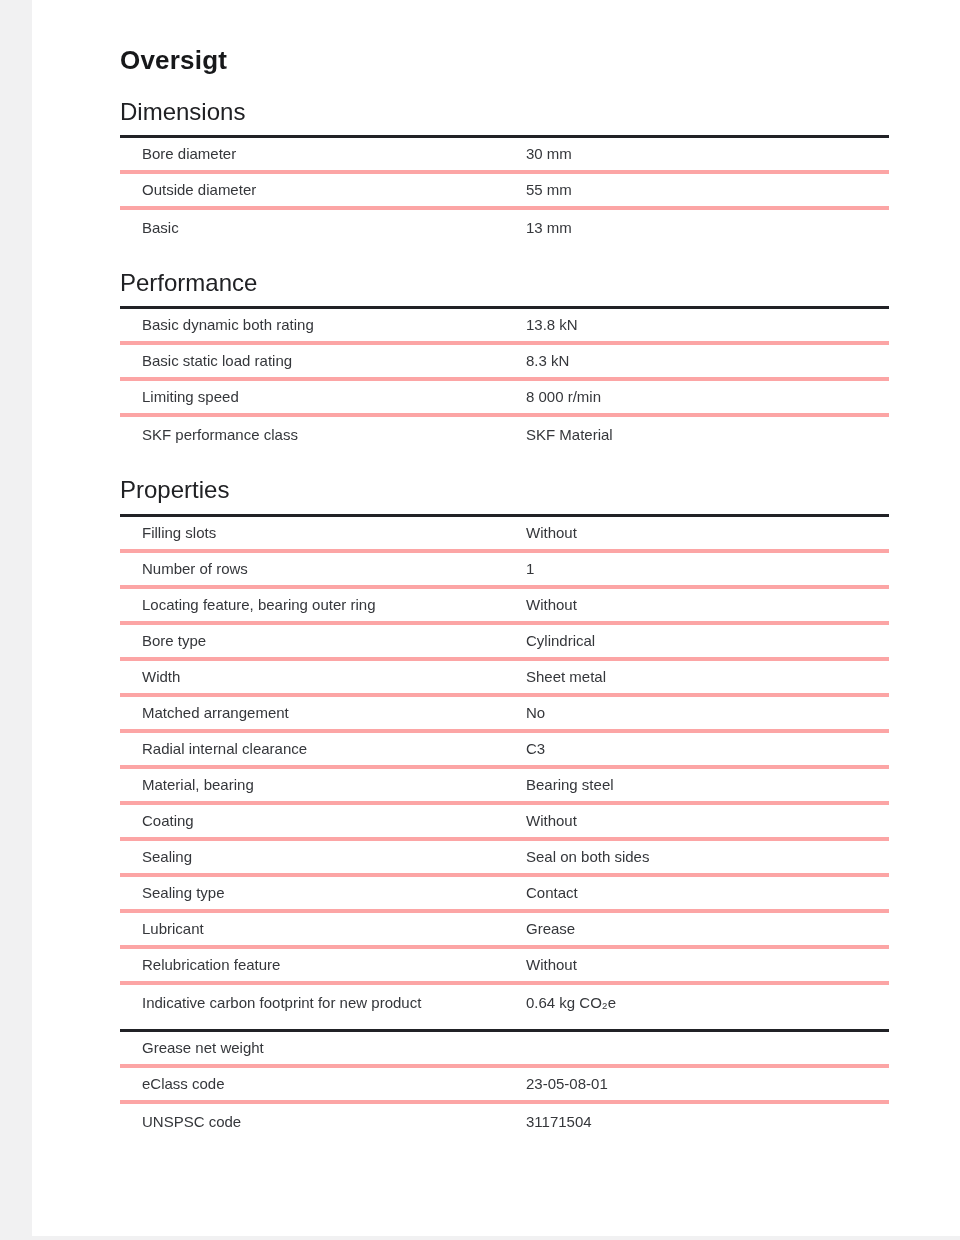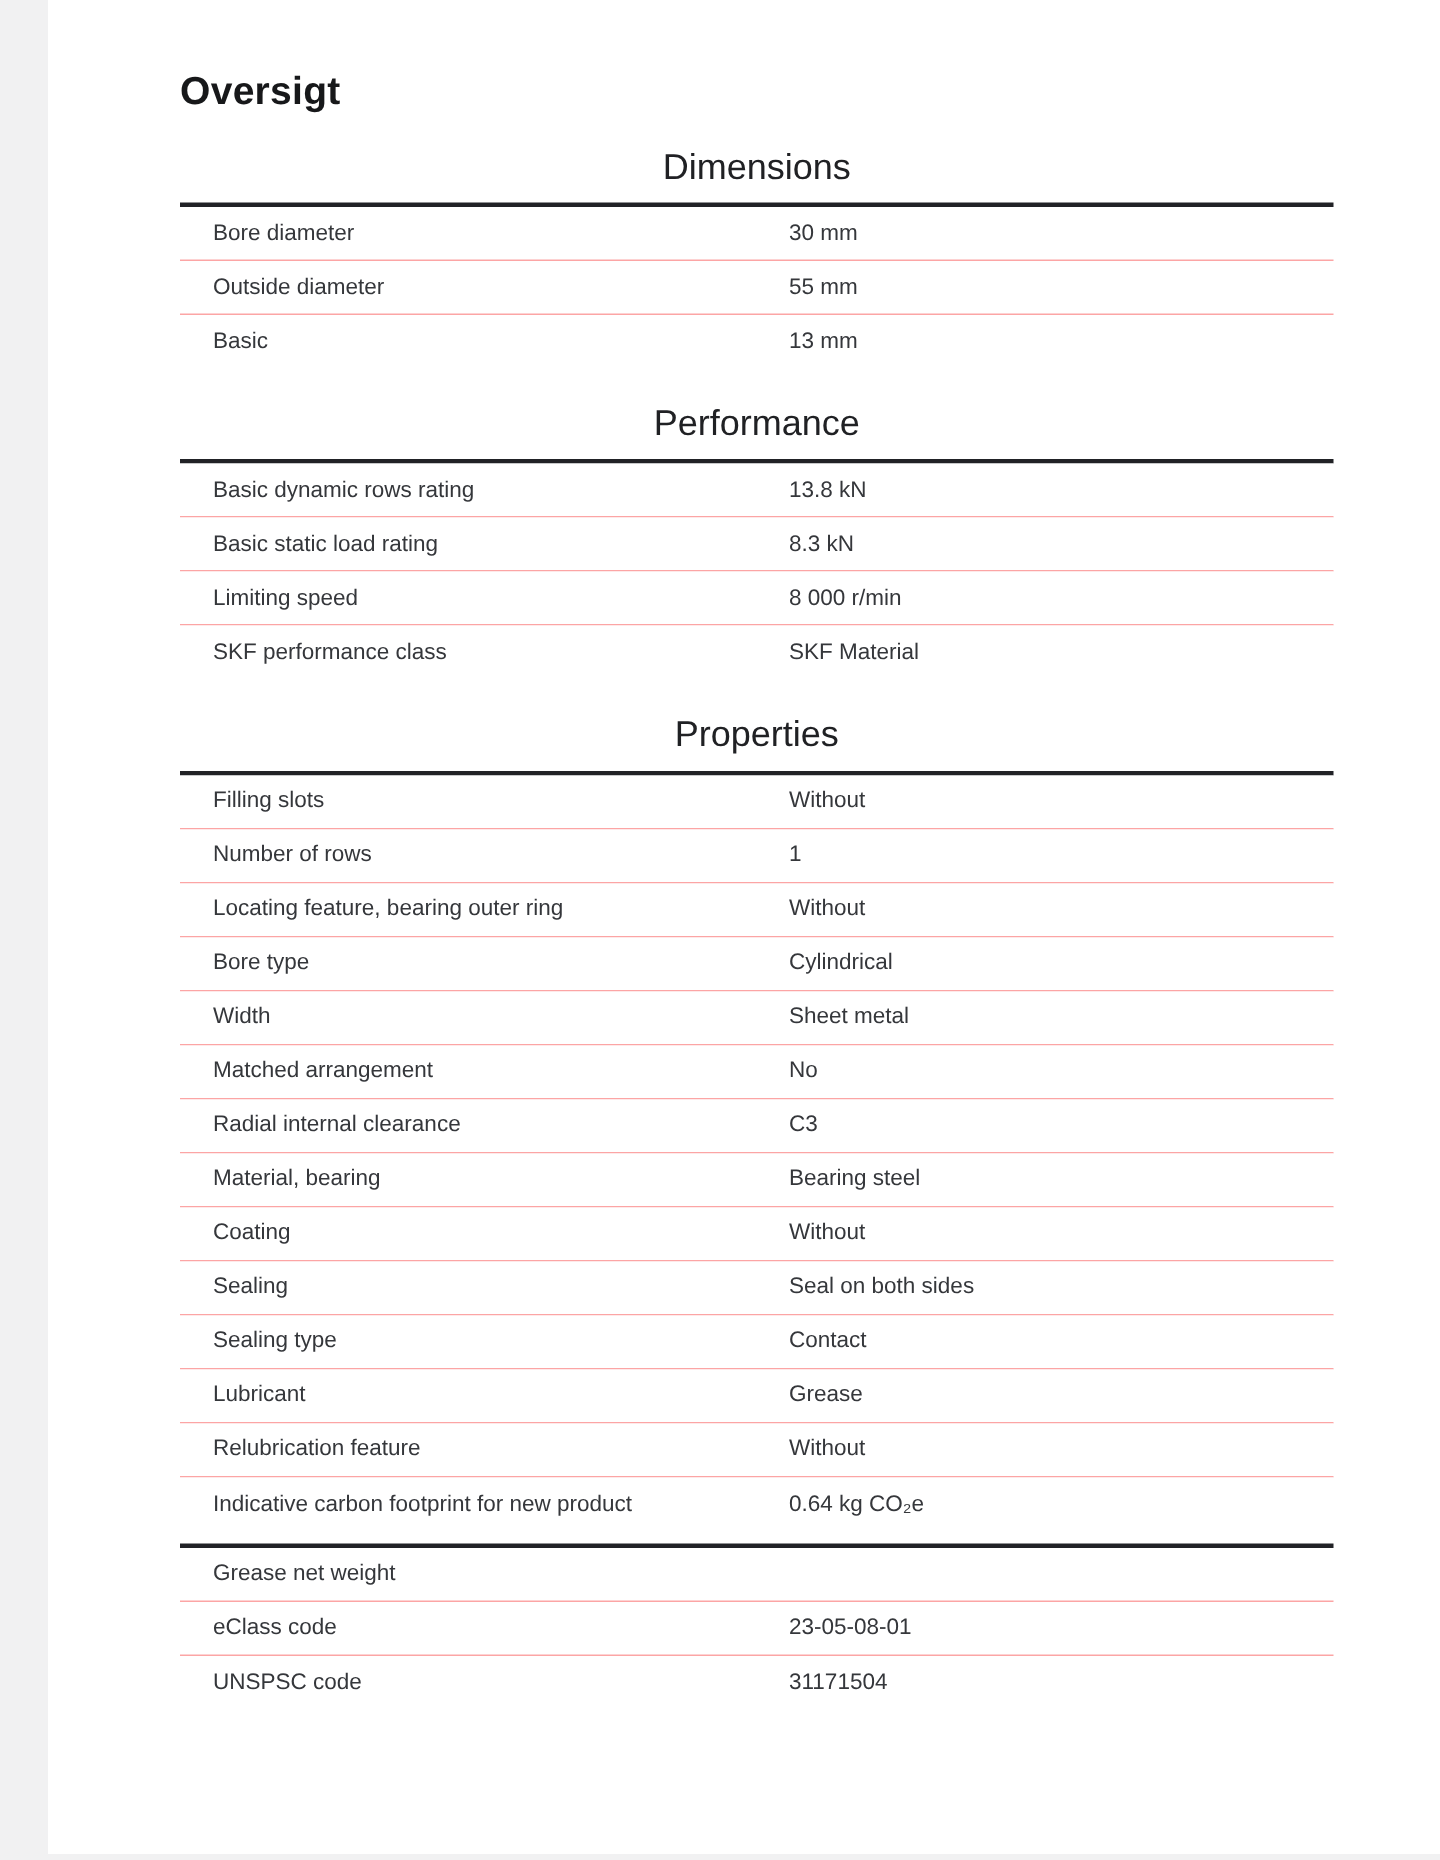--- a/index.html
+++ b/index.html
@@ -36,33 +36,32 @@
     color: #17181a;
     letter-spacing: 0.2px;
   }
   .spec-section { margin: 0; }
   .sec-heading {
     margin: 21px 0 0 0;
     font-size: 24px;
     line-height: 1.3;
     font-weight: 400;
     color: #202124;
-    text-align: center;
   }
   .rule {
     margin-top: 8px;
     height: 3px;
     background: #212226;
   }
   .rows { width: 100%; }
   .spec-row {
     display: flex;
     align-items: center;
     height: 36px;
-    border-bottom: 1px solid #fca5a5;
+    border-bottom: 4px solid #fca5a5;
     background: #ffffff;
   }
   .spec-row:last-child { border-bottom: none; }
   .cell {
     font-size: 15px;
     line-height: 1.2;
     color: #35373b;
     white-space: nowrap;
   }
   .cell.label {
@@ -97,21 +96,21 @@
                 <div class="cell label">Basic</div>
                 <div class="cell value">13 mm</div>
               </div>
             </div>
           </section>
           <section class="spec-section">
             <h2 class="sec-heading">Performance</h2>
             <div class="rule"></div>
             <div class="rows">
               <div class="spec-row">
-                <div class="cell label">Basic dynamic rows rating</div>
+                <div class="cell label">Basic dynamic both rating</div>
                 <div class="cell value">13.8 kN</div>
               </div>
               <div class="spec-row">
                 <div class="cell label">Basic static load rating</div>
                 <div class="cell value">8.3 kN</div>
               </div>
               <div class="spec-row">
                 <div class="cell label">Limiting speed</div>
                 <div class="cell value">8 000 r/min</div>
               </div>

